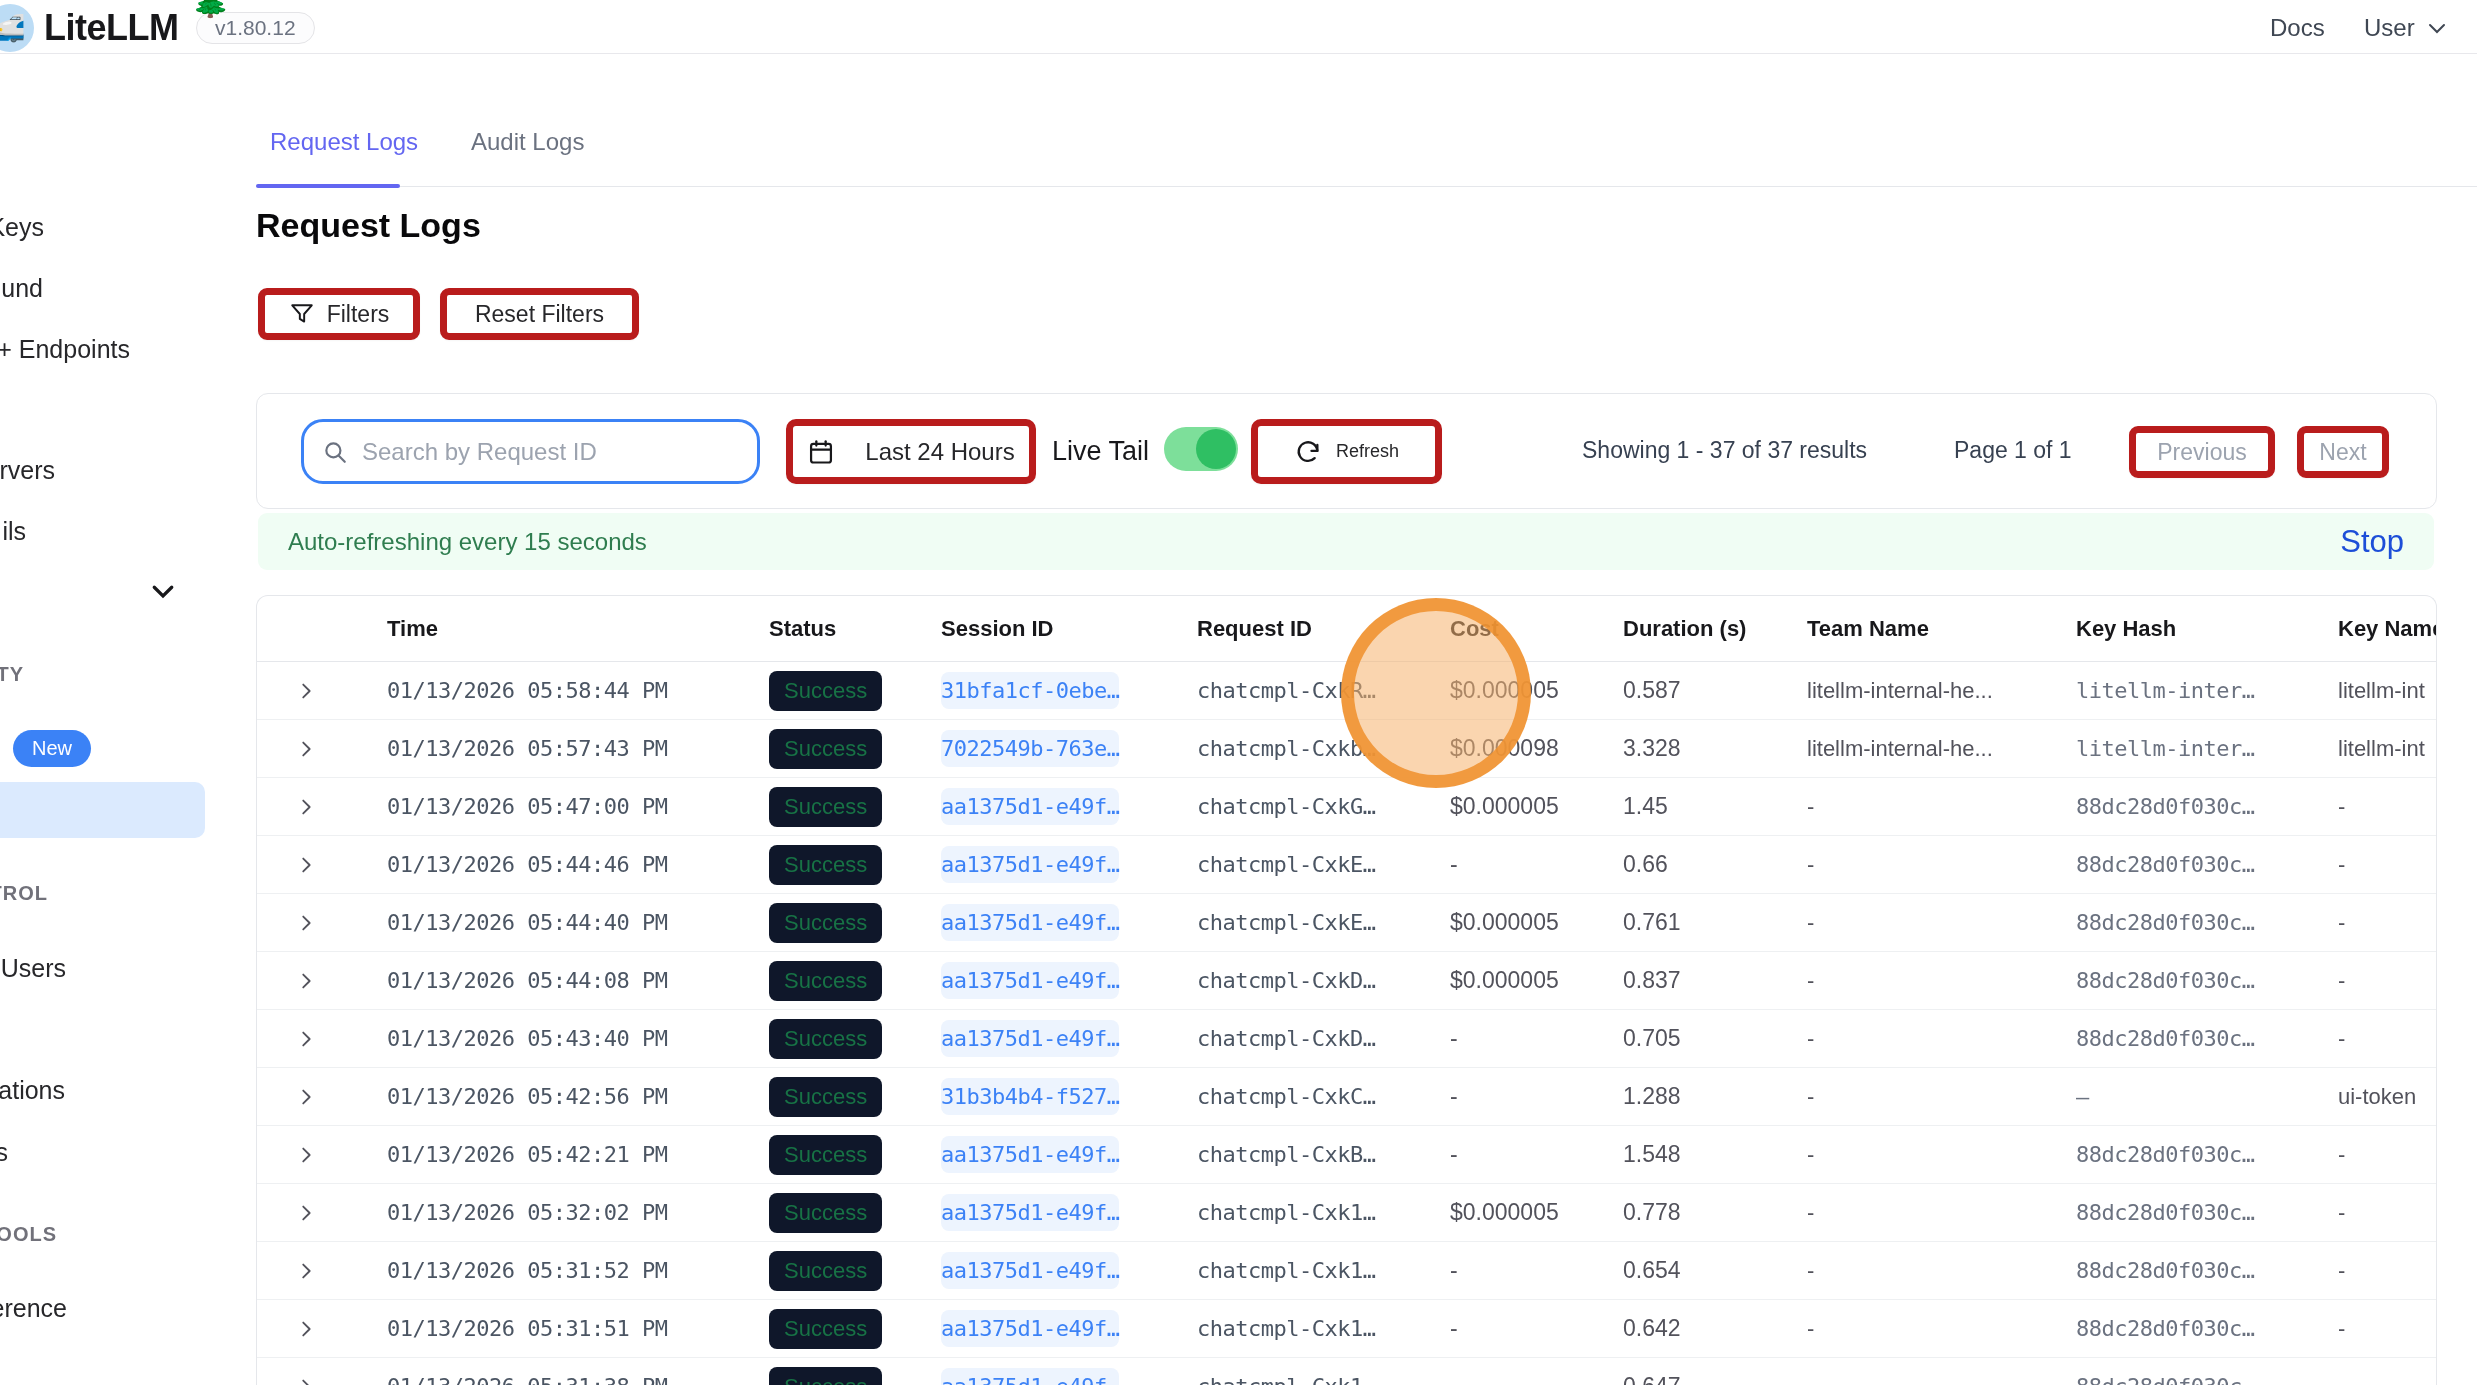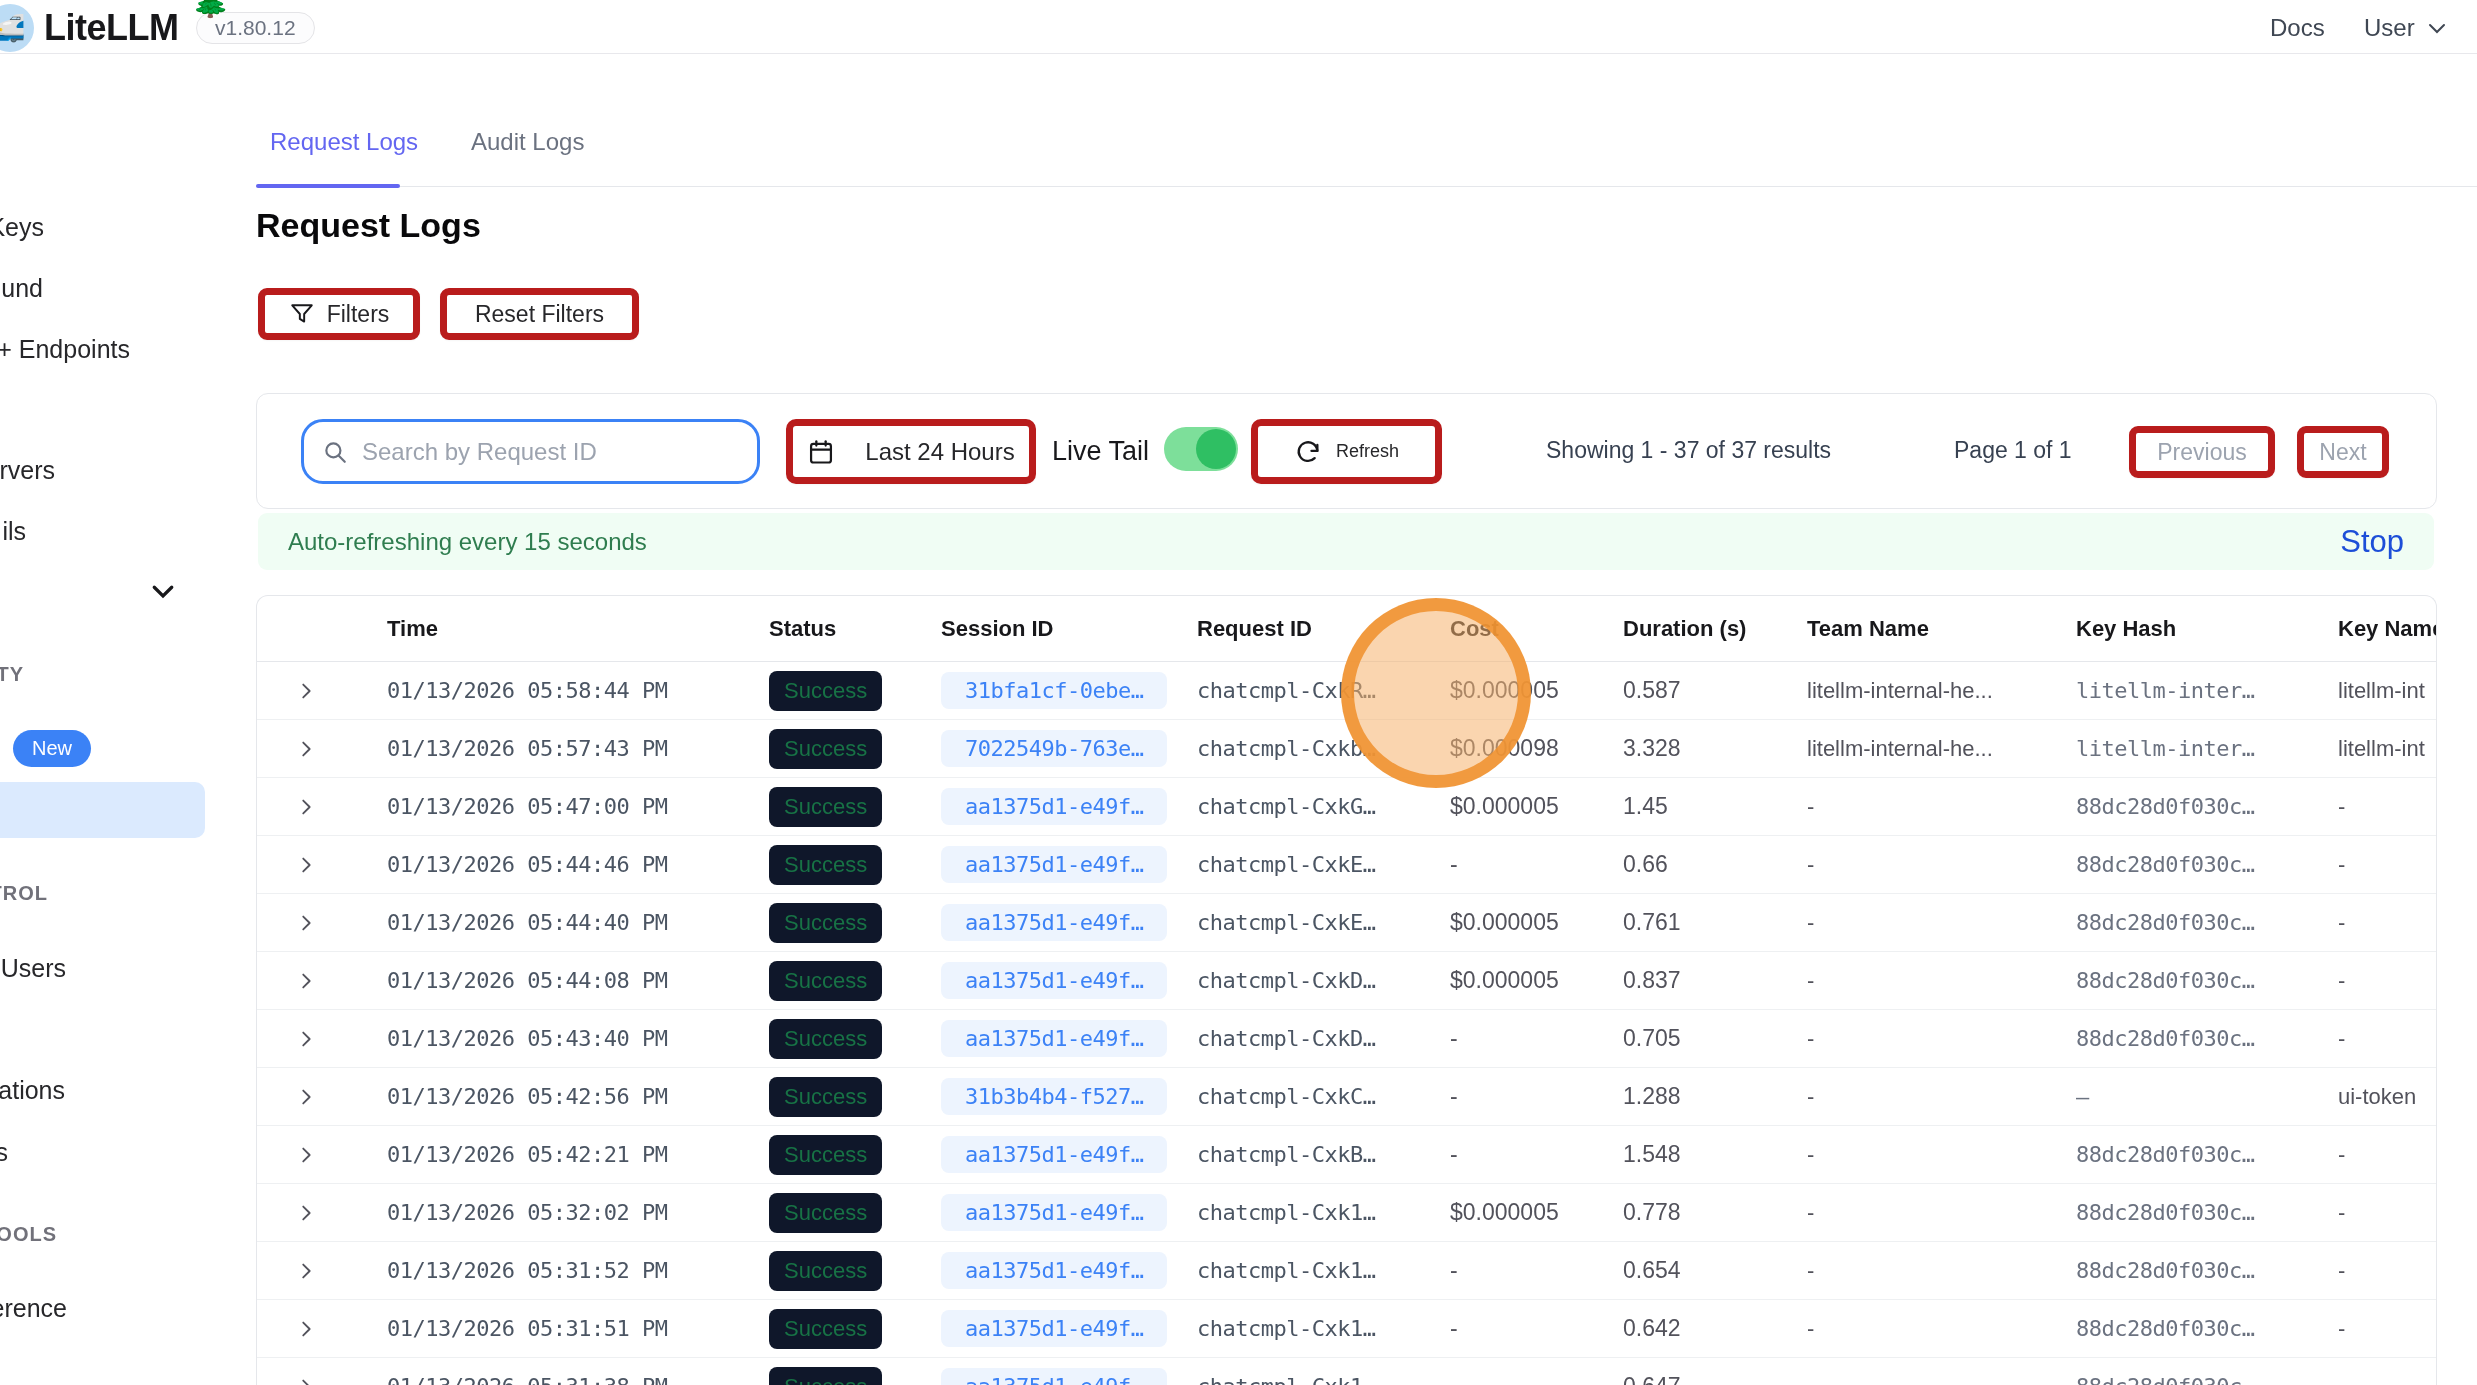--- a/index.html
+++ b/index.html
@@ -56,41 +56,41 @@
   
   .toolbar-card { position:absolute; left:256px; top:393px; width:2181px; height:116px; background:#fff; border:1px solid #e5e7eb; border-radius:12px; z-index:6; }
   .search-box { position:absolute; left:44px; top:25px; width:459px; height:65px; border:3px solid #3b82f6; border-radius:22px; display:flex; align-items:center; padding:0 18px; gap:14px; background:#fff; }
   .search-box input { border:none; outline:none; font-size:24px; color:#374151; width:100%; font-family:"Liberation Sans",sans-serif; }
   .search-box input::placeholder { color:#9ca3af; }
   .btn-range { position:absolute; left:529px; top:25px; width:250px; height:65px; border-radius:10px; font-size:24px; gap:30px; }
   .livetail-label { position:absolute; left:795px; top:42px; font-size:27px; color:#18181b; }
   .toggle { position:absolute; left:907px; top:33px; width:74px; height:44px; background:#7ddf9a; border-radius:22px; cursor:pointer; }
   .toggle .knob { position:absolute; right:2px; top:2px; width:40px; height:40px; background:#2fbf63; border-radius:50%; }
   .btn-refresh { position:absolute; left:994px; top:25px; width:191px; height:65px; border-radius:10px; font-size:18px; gap:14px; }
-  .showing-text { position:absolute; left:1289px; top:43px; font-size:23px; color:#374151; }
+  .showing-text { position:absolute; left:1325px; top:43px; font-size:23px; color:#374151; }
   .page-info { position:absolute; left:1697px; top:43px; font-size:23px; color:#374151; font-weight:500; }
   .btn-prev { position:absolute; left:1872px; top:32px; width:146px; height:52px; color:#9ca3af; }
   .btn-next { position:absolute; left:2040px; top:32px; width:92px; height:52px; color:#9ca3af; }
 
   
   .banner { position:absolute; left:258px; top:513px; width:2176px; height:57px; background:#f0fdf4; border-radius:9px; display:flex; align-items:center; justify-content:space-between; padding:0 30px; z-index:6; }
   .banner-text { font-size:24px; color:#2f7d4f; }
   .banner-stop { font-size:31px; color:#1d4ed8; cursor:pointer;text-align:right; }
 
   
   .table-card { position:absolute; left:256px; top:595px; width:2181px; height:791px; background:#fff; border:1px solid #e5e7eb; border-bottom:none; border-radius:12px 12px 0 0; overflow:hidden; z-index:6; }
   .tgrid { display:grid; grid-template-columns:130px 382px 172px 256px 253px 173px 184px 269px 262px 99px; align-items:center; }
   .thead { height:66px; border-bottom:1px solid #e5e7eb; }
   .th { font-size:22px; font-weight:700; color:#18181b; white-space:nowrap; }
   .trow { height:58px; border-bottom:1px solid #eef0f2; }
   .expander { margin-left:38px; display:flex; align-items:center; cursor:pointer; color:#52525b; }
   .cell { white-space:nowrap; overflow:visible; }
   .cell-time { font-size:22px; color:#4b5563; letter-spacing:-0.5px; }
   .status-badge { display:inline-block; background:#0f172a; color:#177245; font-size:22px; padding:7px 15px; border-radius:8px; }
-  .session-link { display:inline-block; background:#edf4fe; color:#3c82f6; font-size:22px; padding:6px 24px; border-radius:8px; cursor:pointer; letter-spacing:-0.5px; }
+  .session-link { display:inline-block; background:#edf4fe; color:#3c82f6; font-size:22px; padding:6px 0; border-radius:8px; cursor:pointer; letter-spacing:-0.5px; }
   .cell-request { font-size:22px; color:#4b5563; letter-spacing:-0.5px; }
   .cell-cost, .cell-duration { font-size:23px; color:#52525b; }
   .cell-team { font-size:22px; color:#52525b; }
   .cell-hash { font-size:22px; color:#6b7280; letter-spacing:-0.5px; }
   .cell-keyname { font-size:22px; color:#52525b; }
 
   
   .click-circle { position:absolute; left:1341px; top:598px; width:190px; height:190px; border-radius:50%; background:rgba(246,178,110,0.55); border:13px solid rgba(240,146,48,0.88); z-index:50; pointer-events:none; }
 
   svg { display:block; }

